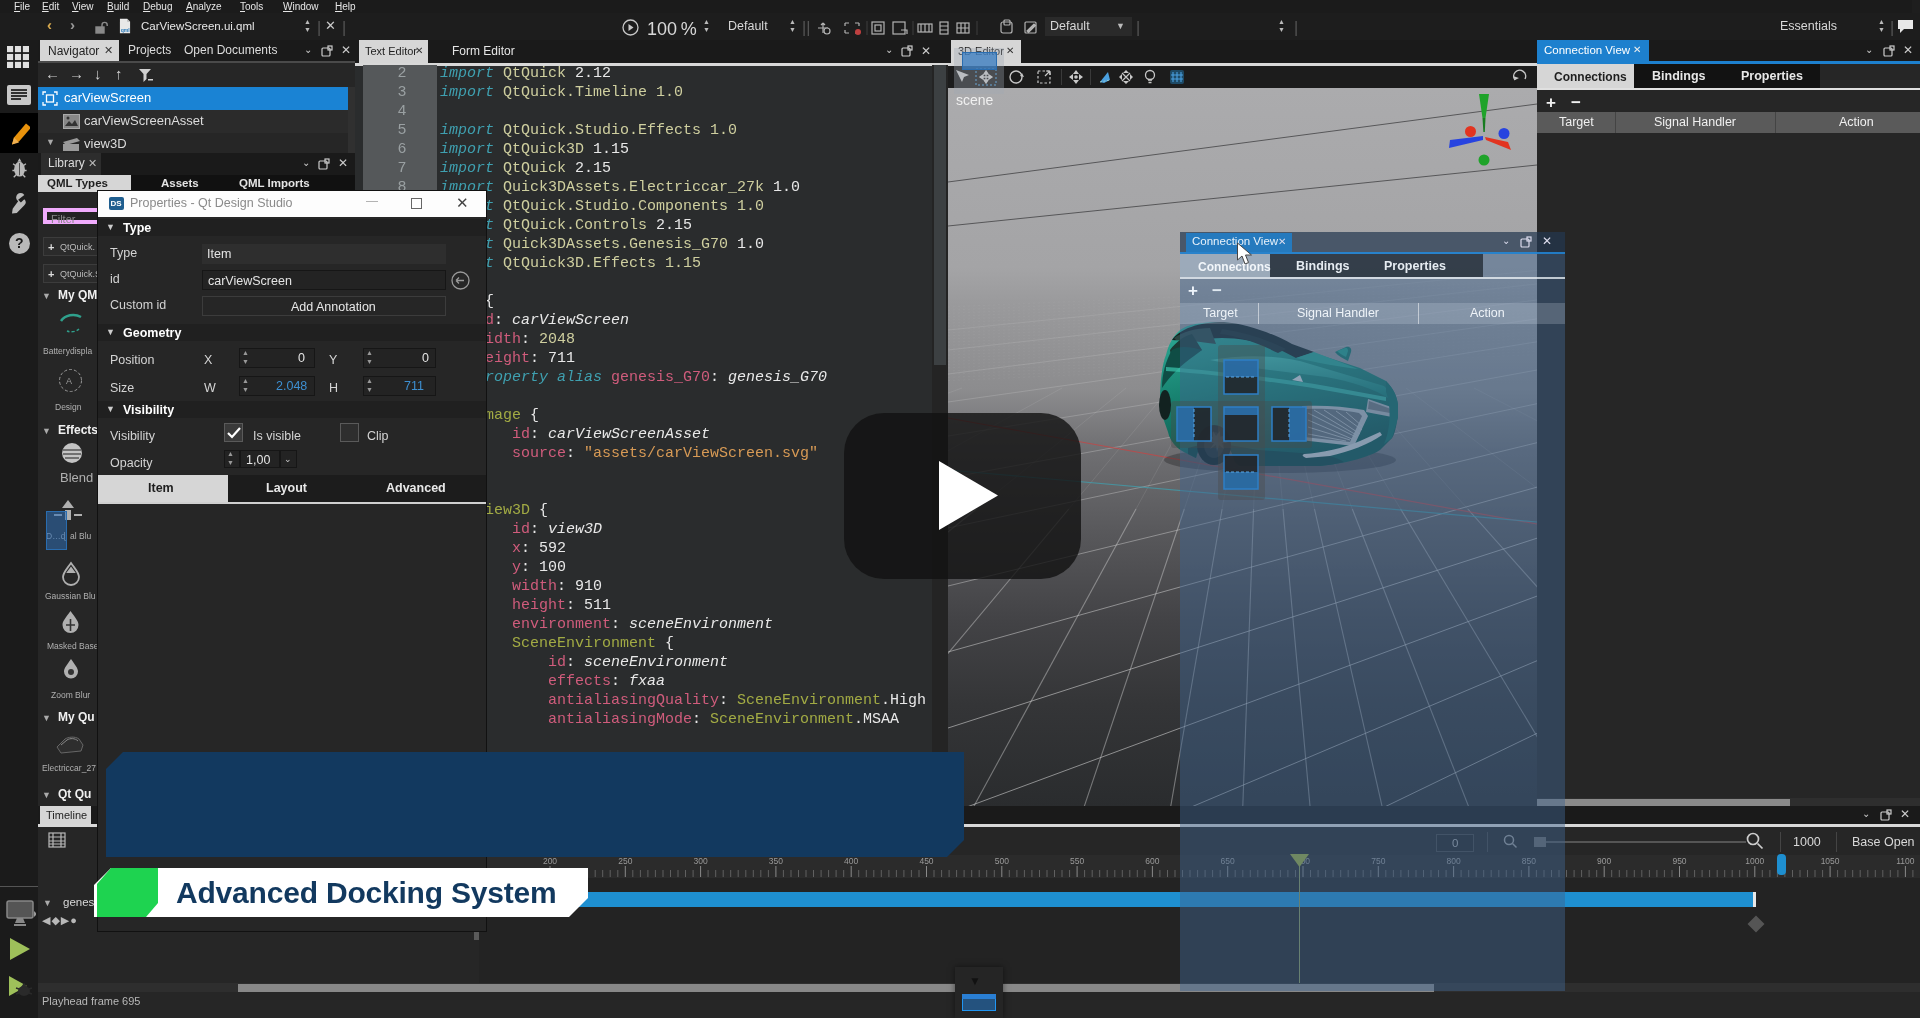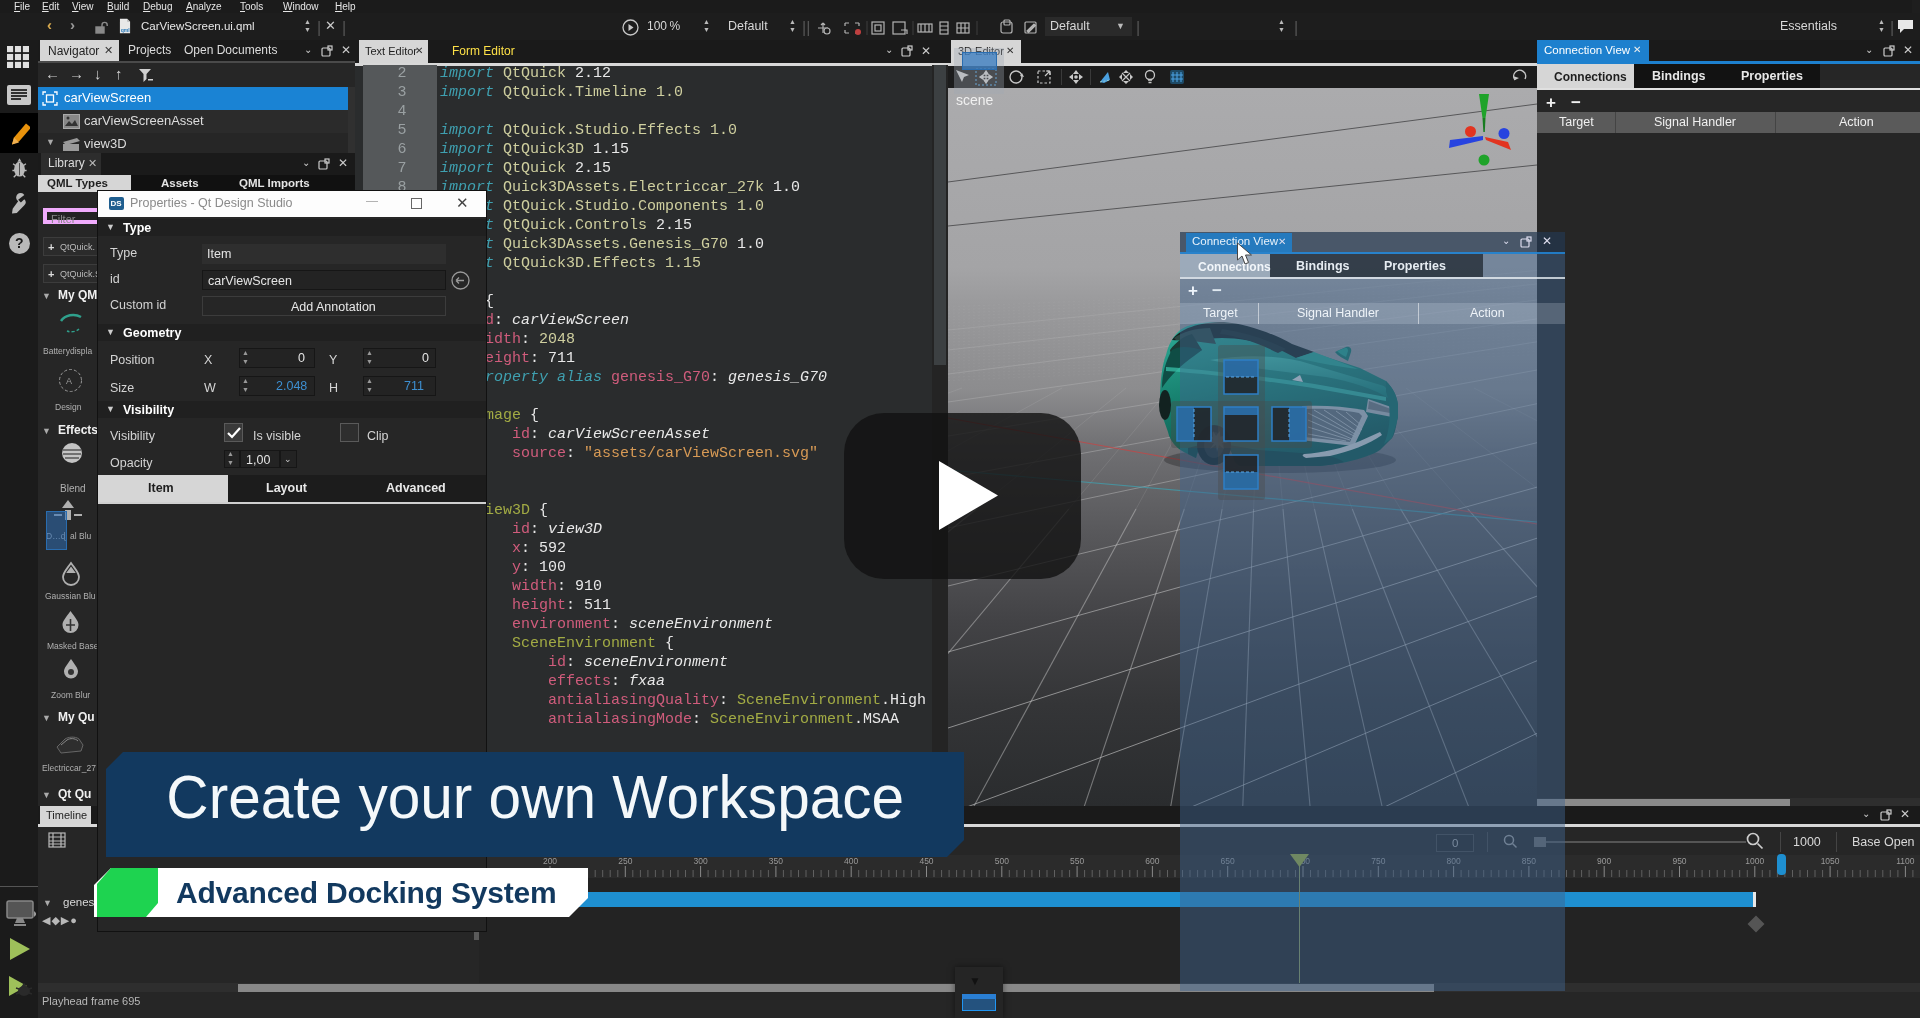--- a/index.html
+++ b/index.html
@@ -50,21 +50,21 @@
 <span class="a" style="left:141px;top:7px;color:#e8e8e8;font-size:11.5px">CarViewScreen.ui.qml</span>
 <span class="a" style="left:304px;top:5px;color:#bbb;font-size:7px">▲</span>
 <span class="a" style="left:304px;top:13px;color:#bbb;font-size:7px">▼</span>
 <span class="a" style="left:317px;top:6px;color:#555">|</span>
 <span class="a" style="left:325px;top:5px;color:#ccc;font-size:13px">✕</span>
 <span class="a" style="left:342px;top:6px;color:#555">|</span>
 <svg class="a" style="left:622px;top:6px" width="17" height="17" viewBox="0 0 17 17">
         <circle cx="8.5" cy="8.5" r="7.5" fill="none" stroke="#c8c8c8" stroke-width="1.3"></circle>
         <path d="M6.5 5l5 3.5-5 3.5z" fill="#c8c8c8"></path>
       </svg>
-<span class="a" style="left:647px;top:6px;color:#d8d8d8;font-size:12px">100 %</span>
+<span class="a" style="left:647px;top:6px;color:#d8d8d8;font-size:18px">100 %</span>
 <span class="a" style="left:703px;top:5px;color:#bbb;font-size:7px">▲</span>
 <span class="a" style="left:703px;top:13px;color:#bbb;font-size:7px">▼</span>
 <span class="a" style="left:728px;top:6px;color:#d8d8d8;font-size:12.5px">Default</span>
 <span class="a" style="left:789px;top:5px;color:#bbb;font-size:7px">▲</span>
 <span class="a" style="left:789px;top:13px;color:#bbb;font-size:7px">▼</span>
 <span class="a" style="left:802px;top:6px;color:#555">||</span>
 <svg class="a" style="left:814px;top:6px" width="180" height="17" viewBox="0 0 180 17" fill="none" stroke="#b4b4b4" stroke-width="1.2">
 <g>
           <path d="M4 9h10M9 4v10M9 4l-2 2M9 4l2 2"></path>
           <circle cx="13" cy="12" r="3" fill="#1d1d1d"></circle>
@@ -250,21 +250,21 @@
         <circle cx="13.5" cy="13.5" r="11" stroke-dasharray="3 2"></circle>
         <text x="9" y="17" font-size="9" fill="#9a9a9a" stroke="none" font-family="Liberation Sans">A</text>
       </svg>
 <span class="a" style="left:17px;top:249px;color:#b0b0b0;font-size:8.5px">Design</span>
 <span class="a" style="left:4px;top:273px;color:#aaa;font-size:9px">▼</span>
       <span class="a" style="left:20px;top:270px;color:#f0f0f0;font-size:12px;font-weight:bold">Effects</span>
 <svg class="a" style="left:22px;top:288px" width="24" height="24" viewBox="0 0 24 24">
         <circle cx="12" cy="12" r="10" fill="#c4c4c4"></circle>
         <path d="M3 9h18M3 13h18M5 17h14" stroke="#555" stroke-width="1.5"></path>
       </svg>
-<span class="a" style="left:22px;top:330px;color:#b0b0b0;font-size:10px">Blend</span>
+<span class="a" style="left:22px;top:317px;color:#b0b0b0;font-size:13px">Blend</span>
 <svg class="a" style="left:14px;top:345px" width="32" height="32" viewBox="0 0 32 32" fill="#b0b0b0">
         <path d="M16 2l6 8H10z"></path>
         <rect x="13" y="12" width="6" height="10"></rect>
         <path d="M2 17h8M22 17h8" stroke="#b0b0b0" stroke-width="2"></path>
       </svg>
 <span class="a" style="left:8px;top:378px;color:#b0b0b0;font-size:8.5px">D…ɖ. аl Blu</span>
 <div class="a" style="left:8px;top:358px;width:21px;height:39px;background:rgba(45,110,180,0.55);border:1.5px solid #2a6db0"></div>
 <svg class="a" style="left:19px;top:406px" width="28" height="28" viewBox="0 0 28 28" fill="none" stroke="#b0b0b0" stroke-width="1.8">
         <path d="M14 4c5 7 8 10 8 14a8 8 0 0 1-16 0c0-4 3-7 8-14z"></path>
         <path d="M14 9l-3 4h6z" fill="#b0b0b0"></path>
@@ -290,21 +290,21 @@
 <span class="a" style="left:4px;top:637px;color:#aaa;font-size:9px">▼</span>
       <span class="a" style="left:20px;top:634px;color:#f0f0f0;font-size:12px;font-weight:bold">Qt Qu</span>
 </div>
 
 <div class="a" id="editor" style="left:355px;top:40px;width:593px;height:766px;background:#2a2c2d">
 <div class="a" style="left:0;top:0;width:593px;height:23px;background:#1a1a1a"></div>
 <div class="a ltab" style="left:4px;top:0;width:69px;height:23px;font-size:11px">
         <span class="a" style="left:6px;top:5px">Text Editor</span>
         <span class="a" style="left:56px;top:5px;font-size:10px;color:#333">✕</span>
       </div>
-<span class="a" style="left:97px;top:4px;color:#fde047;font-size:12px">Form Editor</span>
+<span class="a" style="left:97px;top:4px;color:#e5e5e5;font-size:12px">Form Editor</span>
 <span class="a" style="left:530px;top:4px;color:#ccc;font-size:10px">⌄</span>
 <svg class="a" style="left:546px;top:5px" width="12" height="12" viewBox="0 0 12 12" fill="none" stroke="#ccc" stroke-width="1.2">
         <rect x="1" y="3" width="8" height="8" rx="1"></rect>
         <rect x="7" y="1" width="4" height="4"></rect>
       </svg>
 <span class="a" style="left:566px;top:4px;color:#ccc;font-size:12px">✕</span>
 <div class="a" style="left:0;top:23px;width:593px;height:2.5px;background:#d8d8d8"></div>
 
 <div class="a" style="left:8px;top:25px;width:74px;height:741px;background:#55585a"></div>
 <div class="a mono" id="gutter" style="left:14px;top:24px;width:66px;text-align:center;color:#9aa0a2">2<br>3<br>4<br>5<br>6<br>7<br>8<br>9<br>10<br>11<br>12<br>13<br>14<br>15<br>16<br>17<br>18<br>19<br>20<br>21<br>22<br>23<br>24<br>25<br>26<br>27<br>28<br>29<br>30<br>31<br>32<br>33<br>34<br>35<br>36<br>37<br>38<br>39<br>40</div>
@@ -959,20 +959,19 @@
       <line x1="124" y1="69" x2="124" y2="99" stroke="#58a8e8" stroke-width="1" stroke-dasharray="3 2"></line>
     </svg>
 
 <svg class="a" style="left:1236px;top:242px" width="17" height="24" viewBox="0 0 17 24">
       <path d="M1.5 1v17l4.5-4 3 8 3.5-1.5-3-7.5h6z" fill="#fff" stroke="#444" stroke-width="1"></path>
     </svg>
 
 <svg class="a" style="left:106px;top:752px" width="858" height="105" viewBox="0 0 858 105">
       <path d="M17 0H858V88L841 105H0V17z" fill="#12395f"></path>
     </svg>
-<div class="a" style="left:106px;top:762px;width:858px;height:85px;color:#f4f8fa;font-size:61px;text-align:center;letter-spacing:0px"><span style="display:inline-block;transform:scaleX(0.96)">Create your own Workspace</span></div>
 <svg class="a" style="left:94px;top:868px" width="494" height="49" viewBox="0 0 494 49">
       <path d="M17 0H494V30L475 49H0V17z" fill="#fff"></path>
       <path d="M17 0h47v35l-12 14H3V16z" fill="#1ed350"></path>
     </svg>
 <div class="a" style="left:176px;top:876px;width:420px;color:#12395f;font-size:30px;font-weight:bold;white-space:nowrap;letter-spacing:-0.2px">Advanced Docking System</div>
 
 </div>
 
 </body></html>

